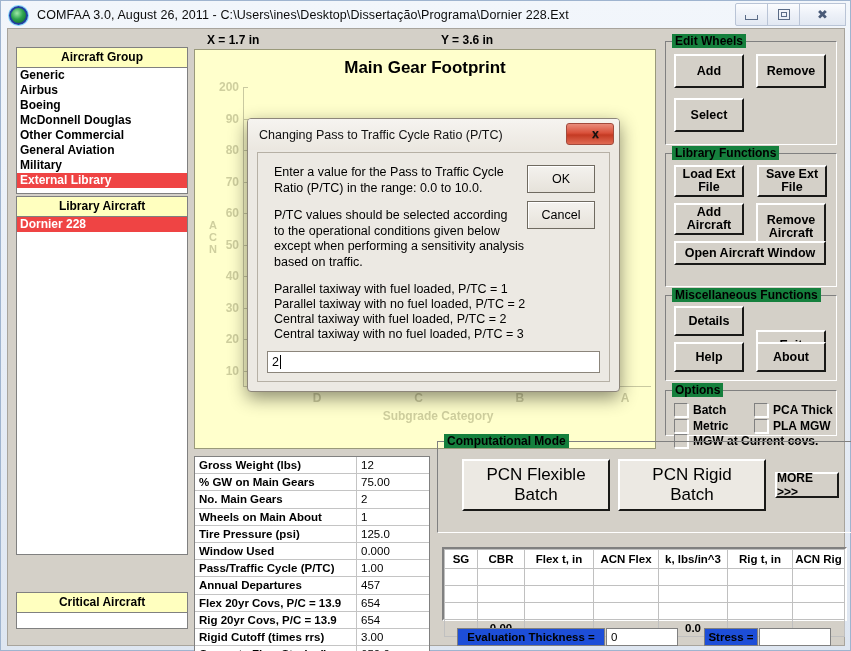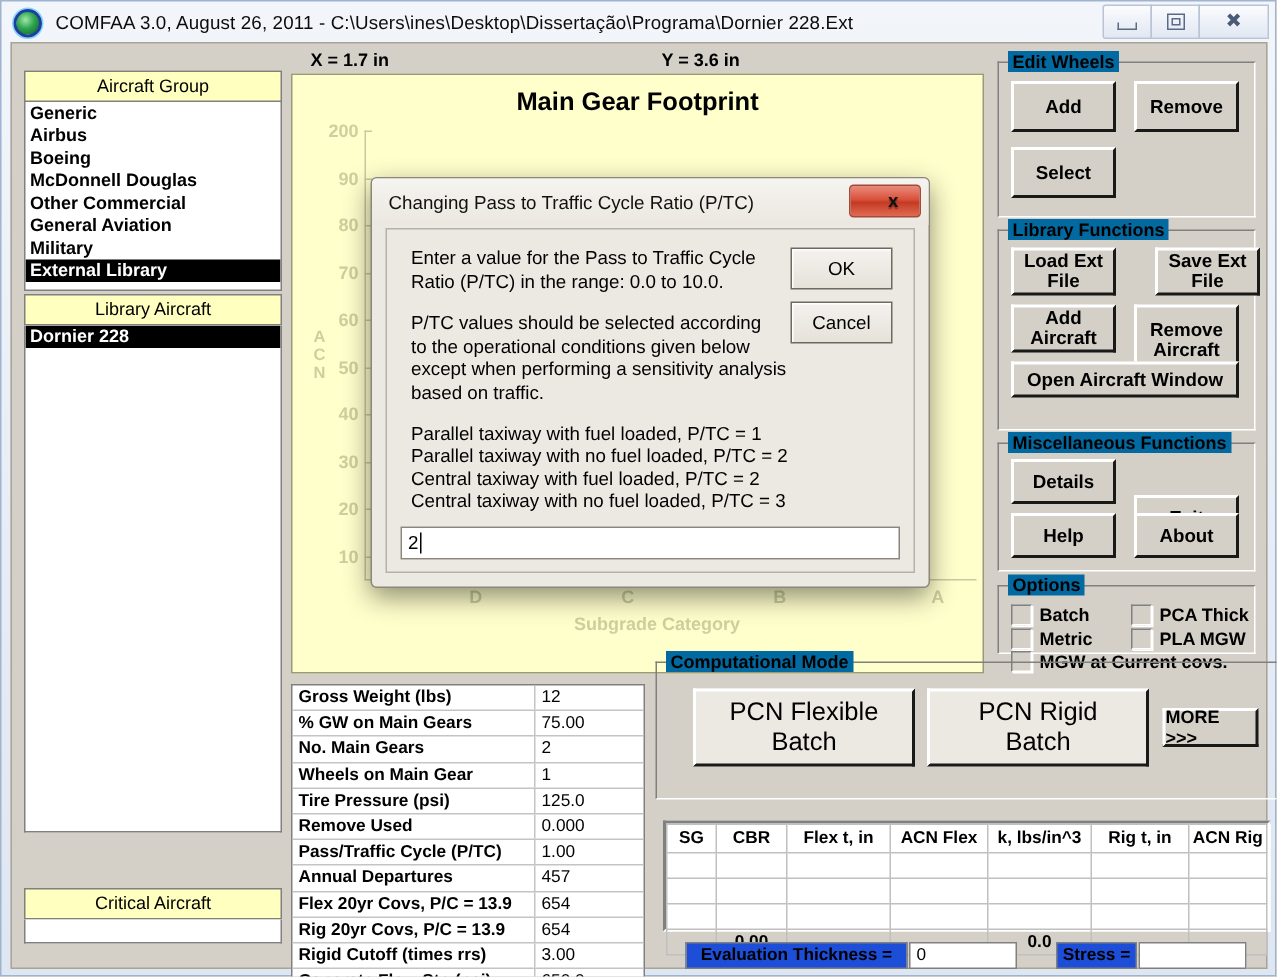--- a/index.html
+++ b/index.html
@@ -72,32 +72,32 @@
     display:flex;align-items:center;
     font-size:12px;font-weight:bold;color:#000;
   }
   .readout .x{position:absolute;left:14px;}
   .readout .y{position:absolute;left:248px;}
 
   
   .left-col{position:absolute;left:8px;top:18px;width:172px;height:580px;}
   .yellow-head{
     background:#ffffbf;border:1px solid #808080;
-    text-align:center;font-size:12px;font-weight:normal;color:#000;
+    text-align:center;font-size:12px;font-weight:bold;color:#000;
     padding:2px 0 3px;box-sizing:border-box;
   }
   .listbox{
     background:#fff;border:1px solid #808080;border-top:none;
     box-sizing:border-box;overflow:hidden;
   }
   .list-item{
     font-size:12px;font-weight:bold;color:#000;
     padding:0 3px;line-height:15px;height:15px;white-space:nowrap;
   }
-  .list-item.sel{background:#000000;color:#fff;}
+  .list-item.sel{background:#ef4444;color:#fff;}
 
   .critical-wrap{position:absolute;left:8px;top:563px;width:172px;}
   .critical-val{
     background:#fff;border:1px solid #808080;border-top:none;
     height:16px;box-sizing:border-box;
   }
 
   
   .chart-panel{
     position:absolute;left:186px;top:20px;width:462px;height:400px;
@@ -191,21 +191,21 @@
 
   
   .group{
     position:absolute;
     border:1px solid #fff;
     border-top:1px solid #808080;border-left:1px solid #808080;
     box-sizing:border-box;
   }
   .group > .gl{
     position:absolute;left:6px;top:-8px;
-    background:#0369a1;padding:0 3px;
+    background:#15803d;padding:0 3px;
     font-size:12px;font-weight:bold;color:#000;white-space:nowrap;
   }
   .btn{
     position:absolute;
     background:#d4d0c8;
     border:2px outset #f0ece4;
     border-top-color:#fff;border-left-color:#fff;
     border-right-color:#6e6a62;border-bottom-color:#6e6a62;
     display:flex;align-items:center;justify-content:center;
     text-align:center;
@@ -434,21 +434,21 @@
         <div class="btn" style="left:8px;top:56px;width:70px;height:34px;">
           <span>Select</span>
         </div>
       </div>
 
       <div class="group" style="left:657px;top:124px;width:172px;height:134px;">
         <span class="gl">Library Functions</span>
         <div class="btn" style="left:8px;top:11px;width:70px;height:32px;">
           <span>Load Ext File</span>
         </div>
-        <div class="btn" style="left:104px;top:11px;width:70px;height:32px;justify-content:flex-end;">
+        <div class="btn" style="left:91px;top:11px;width:70px;height:32px;justify-content:flex-end;">
           <span>Save Ext File</span>
         </div>
         <div class="btn" style="left:8px;top:49px;width:70px;height:32px;">
           <span>Add Aircraft</span>
         </div>
         <div class="btn" style="left:90px;top:49px;width:70px;height:48px;">
           <span>Remove Aircraft</span>
         </div>
         <div class="btn" style="left:8px;top:87px;width:152px;height:24px;">
           <span>Open Aircraft Window</span>
@@ -502,29 +502,29 @@
         </div>
         <div class="row">
           <div class="k">% GW on Main Gears</div>
           <div class="v">75.00</div>
         </div>
         <div class="row">
           <div class="k">No. Main Gears</div>
           <div class="v">2</div>
         </div>
         <div class="row">
-          <div class="k">Wheels on Main Gear</div>
+          <div class="k">Wheels on Main About</div>
           <div class="v">1</div>
         </div>
         <div class="row">
           <div class="k">Tire Pressure (psi)</div>
           <div class="v">125.0</div>
         </div>
         <div class="row">
-          <div class="k">Remove Used</div>
+          <div class="k">Window Used</div>
           <div class="v">0.000</div>
         </div>
         <div class="row">
           <div class="k">Pass/Traffic Cycle (P/TC)</div>
           <div class="v">1.00</div>
         </div>
         <div class="row">
           <div class="k">Annual Departures</div>
           <div class="v">457</div>
         </div>

